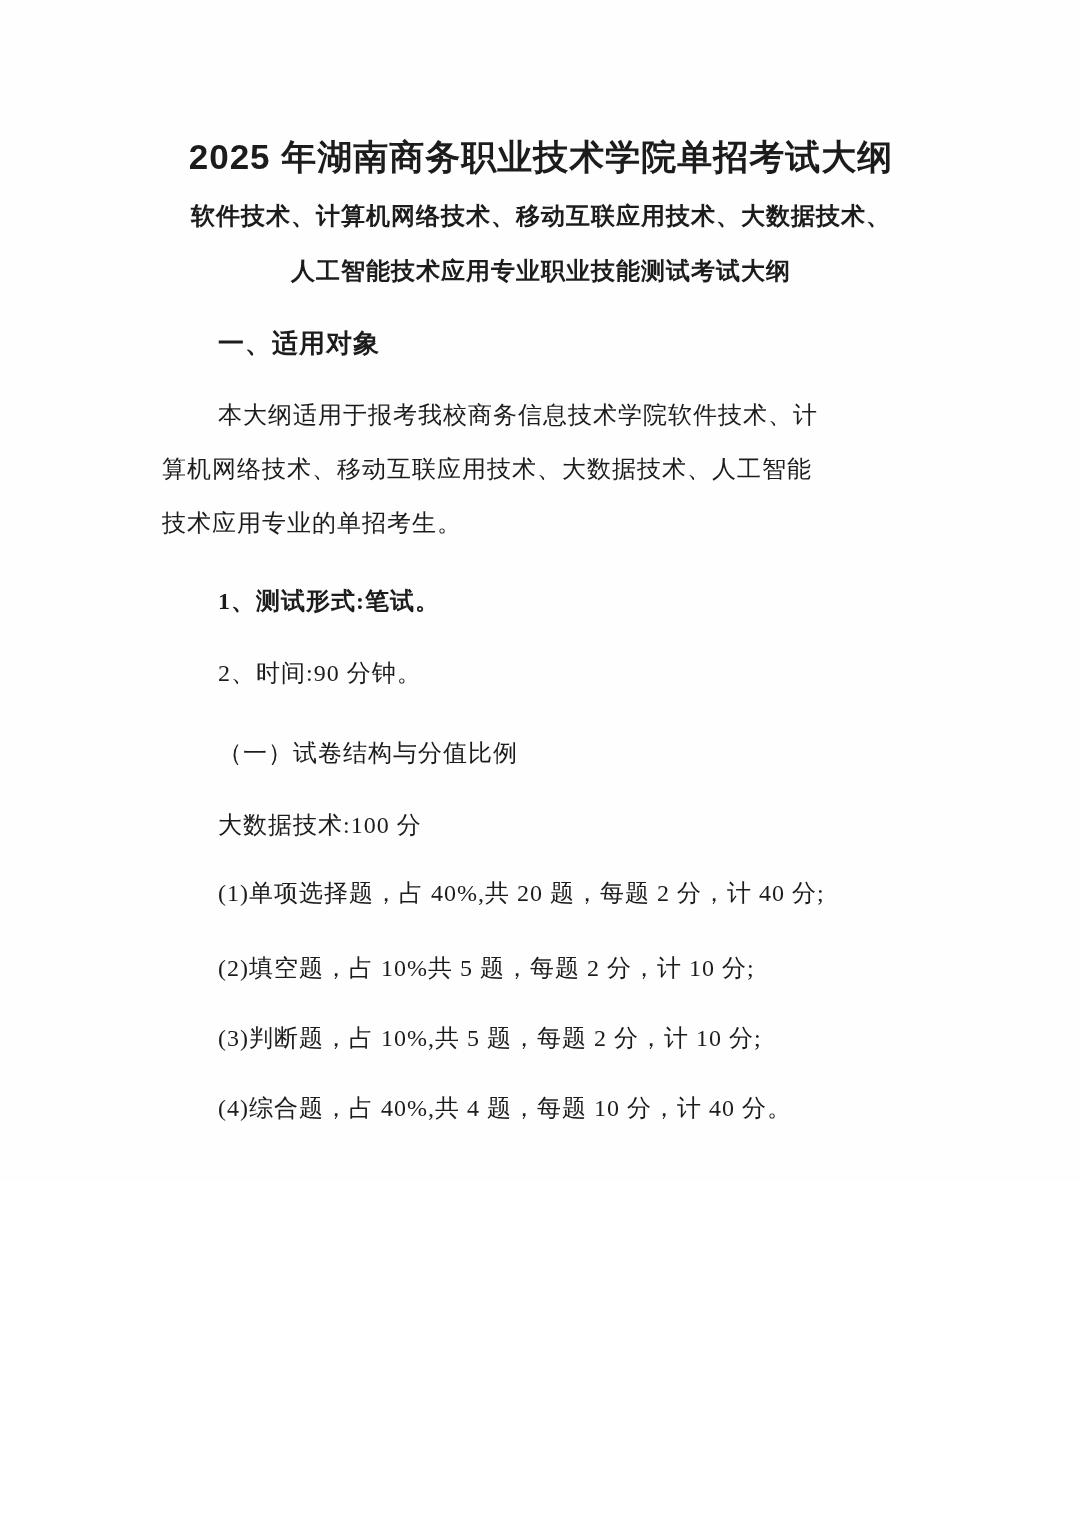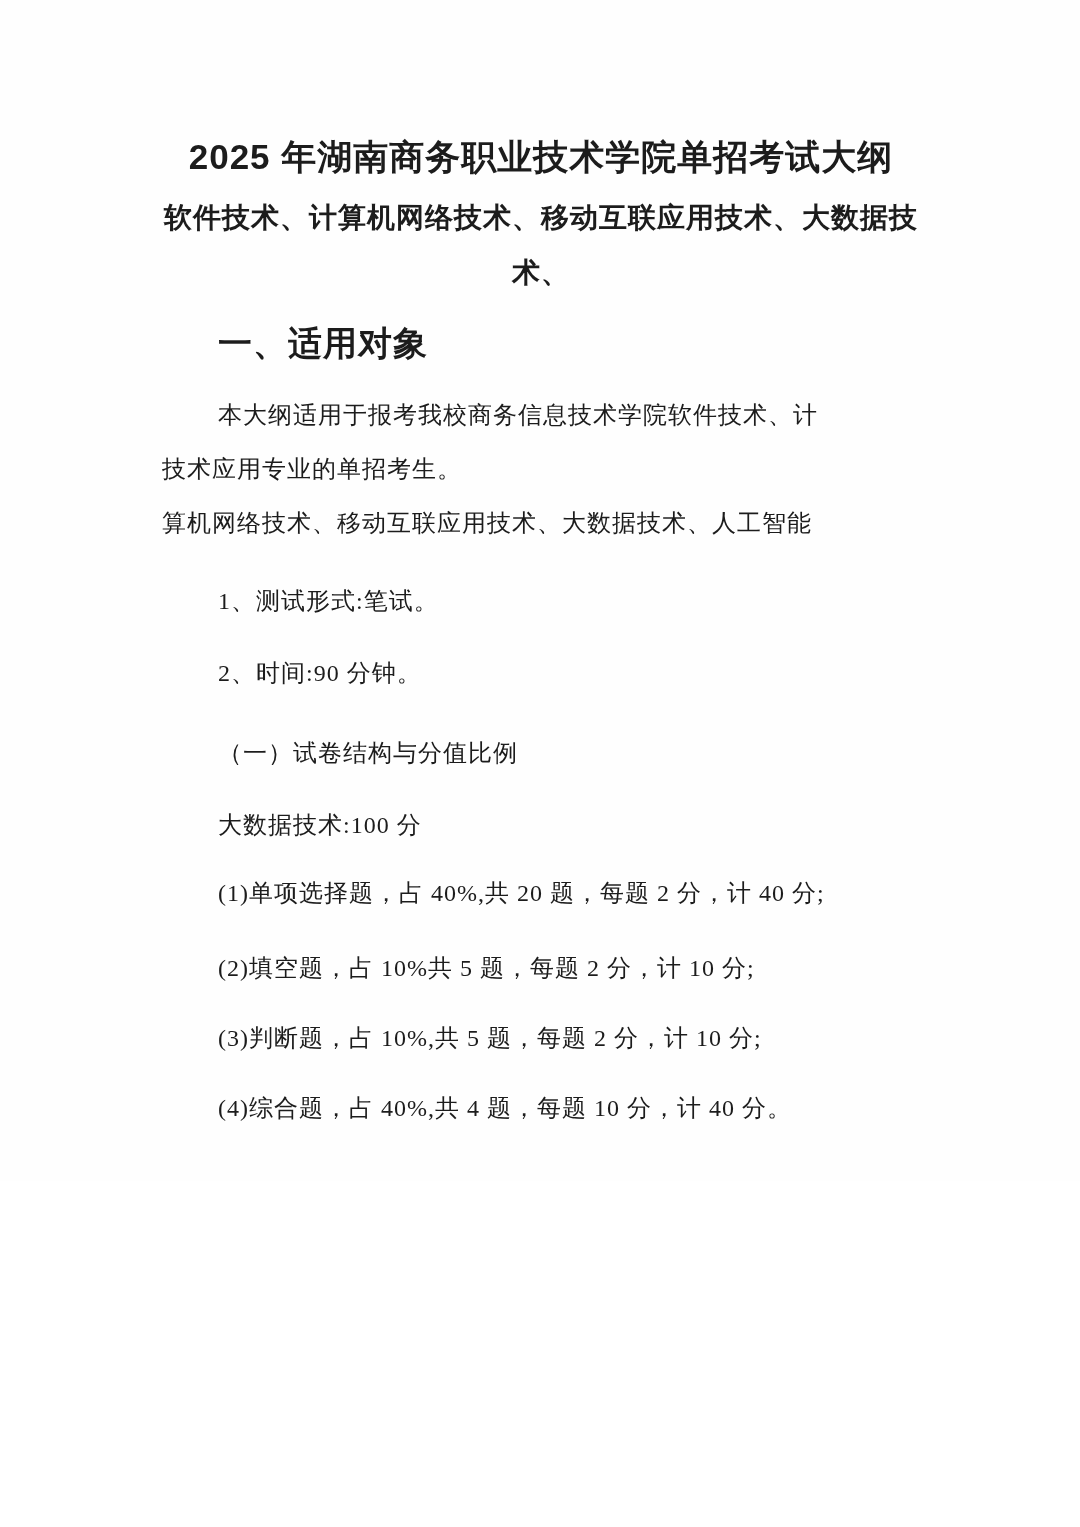--- a/index.html
+++ b/index.html
@@ -18,75 +18,76 @@
   
   .doc-title {
     font-family: "Liberation Sans", "DejaVu Sans", sans-serif;
     font-weight: bold;
     font-size: 35px;
     line-height: 42px;
     text-align: center;
     letter-spacing: 1px;
   }
   .doc-subtitle {
-    font-family: Liberation Serif, serif;
+    font-family: Liberation Mono, monospace;
     font-weight: bold;
-    font-size: 28px;
+    font-size: 24px;
     line-height: 55px;
     text-align: center;
     margin-top: 12px;
     letter-spacing: 1px;
   }
   .sec-heading {
     font-family: "Liberation Sans", "DejaVu Sans", sans-serif;
     font-weight: bold;
-    font-size: 34px;
+    font-size: 26px;
     line-height: 44px;
     padding-left: 56px;
     letter-spacing: 1px;
   }
   
   .body-text {
     font-family: "Liberation Serif", "DejaVu Serif", serif;
     font-size: 24px;
     line-height: 54px;
     letter-spacing: 1px;
   }
   .indent { text-indent: 56px; }
   .mt-h1 { margin-top: 21px; }
   .mt-para { margin-top: 23px; }
   .mt-h2 { margin-top: 25px; }
-  .mt-line1 { margin-top: 24px; }
+  .mt-line1 { margin-top: 24px; font-weight: bold; }
   .mt-line2 { margin-top: 18px; }
   .mt-h3 { margin-top: 17px; }
   .mt-sub1 { margin-top: 26px; }
   .mt-full { margin-top: 18px; }
   .mt-i1 { margin-top: 14px; }
   .mt-i2 { margin-top: 21px; }
   .mt-i3 { margin-top: 16px; }
   .mt-i4 { margin-top: 16px; }
 </style>
 </head>
 <body>
 
 <div class="page">
   <div class="content">
 
     <div class="doc-title">2025 年湖南商务职业技术学院单招考试大纲</div>
 
     <div class="doc-subtitle">
       <div>软件技术、计算机网络技术、移动互联应用技术、大数据技术、</div>
+      <div>人工智能技术应用专业职业技能测试考试大纲</div>
     </div>
 
     <div class="sec-heading mt-h1">一、适用对象</div>
 
     <div class="body-text mt-para">
       <div class="indent">本大纲适用于报考我校商务信息技术学院软件技术、计</div>
+      <div>算机网络技术、移动互联应用技术、大数据技术、人工智能</div>
       <div>技术应用专业的单招考生。</div>
-      <div>算机网络技术、移动互联应用技术、大数据技术、人工智能</div>
     </div>
 
 
     <div class="body-text indent mt-line1">1、测试形式:笔试。</div>
 
     <div class="body-text indent mt-line2">2、时间:90 分钟。</div>
 
 
     <div class="body-text indent mt-sub1">（一）试卷结构与分值比例</div>
 

